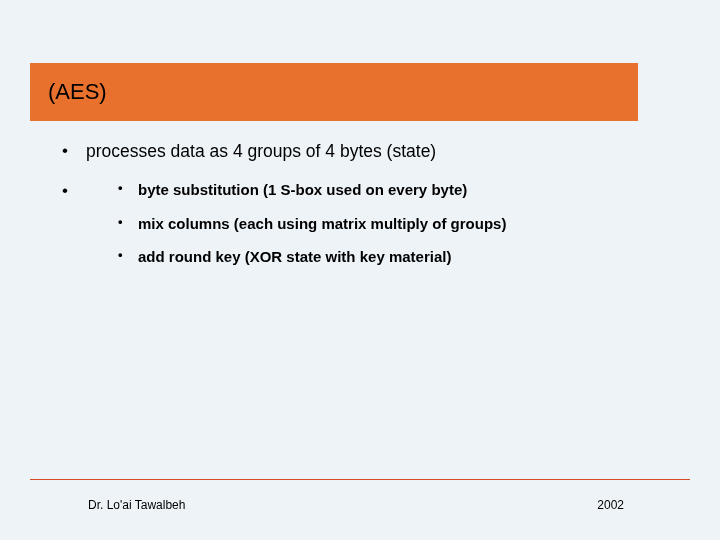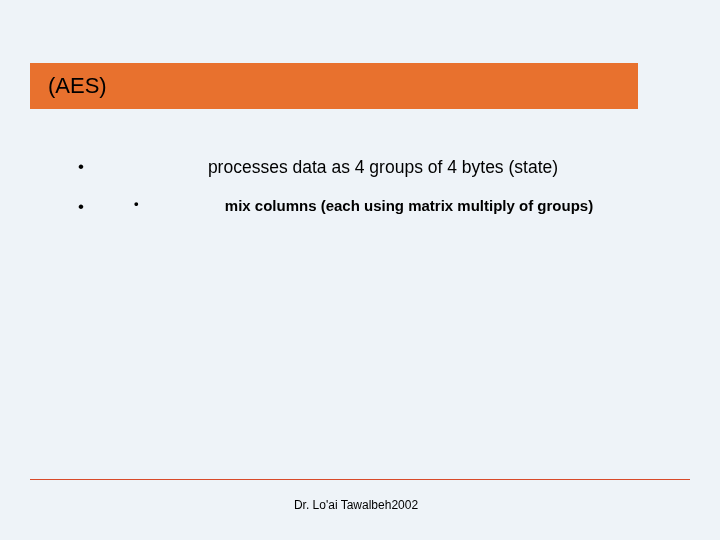--- a/index.html
+++ b/index.html
@@ -16,42 +16,41 @@
     position: relative;
     width: 720px;
     height: 540px;
     box-sizing: border-box;
   }
   .title-bar {
     position: absolute;
     top: 63px;
     left: 30px;
     width: 608px;
-    height: 46px;
+    height: 58px;
     background: #e8712e;
     display: flex;
     align-items: center;
     padding-left: 18px;
     box-sizing: border-box;
   }
   .title-text {
     font-size: 22px;
     color: #000;
   }
   .content {
     position: absolute;
     top: 140px;
     left: 50px;
     right: 40px;
   }
   ul.level1 {
     list-style: none;
-    margin: 16px;
+    margin: 0;
     padding: 0;
-    text-align: center;
   }
   ul.level1 > li {
     position: relative;
     padding-left: 36px;
     margin-bottom: 18px;
     font-size: 17.5px;
     line-height: 1.28;
   }
   ul.level1 > li::before {
     content: "•";
@@ -87,41 +86,43 @@
     bottom: 60px;
     height: 0;
     border-top: 1.5px solid #d84a2a;
   }
   .footer {
     position: absolute;
     left: 30px;
     right: 46px;
     bottom: 28px;
     display: flex;
-    justify-content: center;
+    justify-content: space-between;
     padding: 0 50px 0 58px;
     font-size: 12px;
     color: #000;
   }
 </style>
 </head>
 <body>
 
 <div class="slide">
 
   <div class="title-bar">
     <span class="title-text">(AES)</span>
   </div>
 
   <div class="content">
     <ul class="level1">
       <li>processes data as 4 groups of 4 bytes (state)</li>
       <li>
         <ul class="level2">
+          <li>byte substitution (1 S-box used on every byte)</li>
           <li>mix columns (each using matrix multiply of groups)</li>
+          <li>add round key (XOR state with key material)</li>
         </ul>
       </li>
     </ul>
   </div>
 
   <div class="footer-line"></div>
 
   <div class="footer">
     <span>Dr. Lo'ai Tawalbeh</span>
     <span>2002</span>

